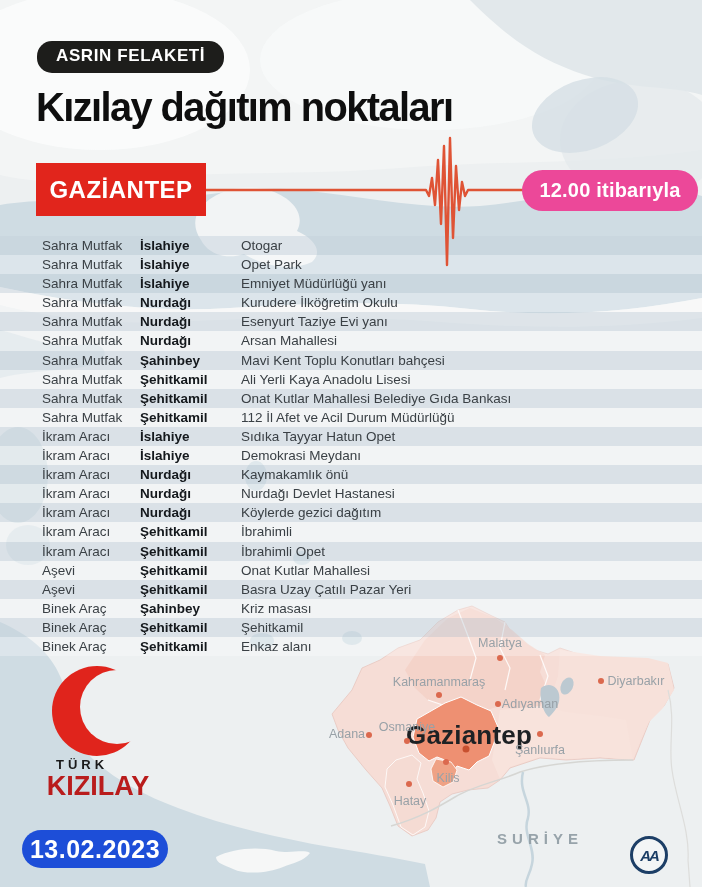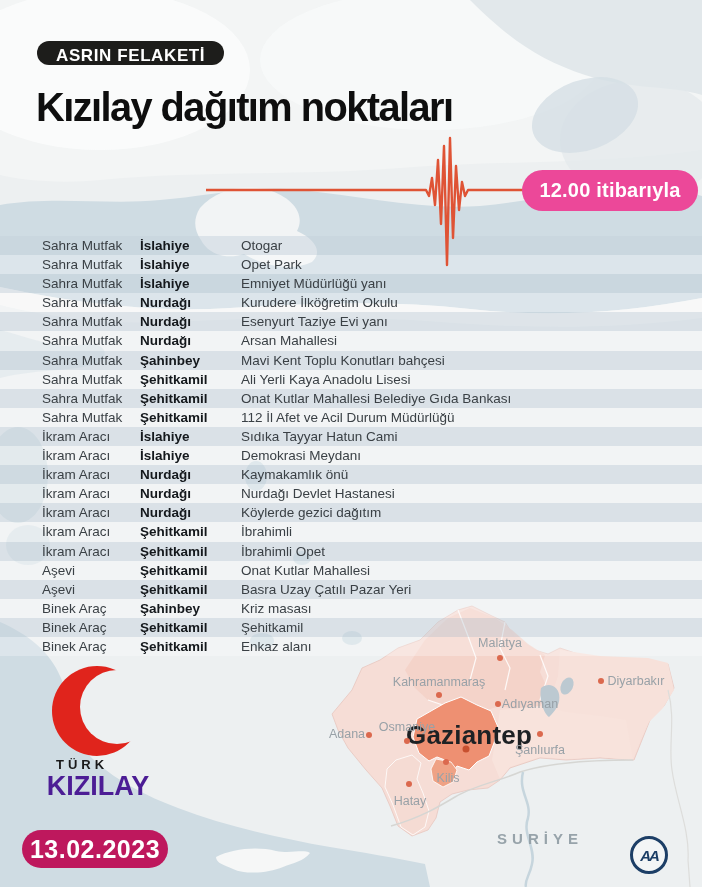--- a/index.html
+++ b/index.html
@@ -6,21 +6,21 @@
   .poster{
     position:relative; width:702px; height:887px; overflow:hidden;
     background:#edf0f1;
     font-family:"Liberation Sans","DejaVu Sans",sans-serif;
     -webkit-font-smoothing:antialiased;
   }
   .bg{position:absolute;left:0;top:0;width:702px;height:887px;z-index:0;}
 
   
   .tag-badge{
-    position:absolute;left:37px;top:41px;height:24px;padding:0 19px;
+    position:absolute;left:37px;top:41px;height:32px;padding:0 19px;
     background:#1d1d1b;border-radius:15px;color:#fff;font-weight:bold;
     font-size:17px;line-height:30px;letter-spacing:.6px;z-index:4;
   }
   .title{
     position:absolute;left:36px;top:84px;font-size:41px;font-weight:bold;
     color:#0e0e0e;letter-spacing:-1.6px;transform:scaleX(.97);
     transform-origin:left top;white-space:nowrap;z-index:4;
   }
   .city-badge{
     position:absolute;left:36px;top:163px;width:170px;height:53px;
@@ -69,25 +69,25 @@
   }
 
   
   .crescent{position:absolute;left:40px;top:656px;z-index:3;}
   .logo-top{
     position:absolute;left:24px;top:757px;width:116px;text-align:center;
     font-size:13px;font-weight:bold;letter-spacing:4px;color:#191919;z-index:3;
   }
   .logo-bottom{
     position:absolute;left:28px;top:771px;width:140px;text-align:center;
-    font-size:27px;font-weight:bold;letter-spacing:0;color:#4c1d95;z-index:3;
+    font-size:27px;font-weight:bold;letter-spacing:0;color:#b91c1c;z-index:3;
   }
   .date-badge{
     position:absolute;left:22px;top:830px;width:146px;height:38px;
-    background:#be185d;border-radius:19px;color:#fff;font-size:25px;
+    background:#1d4ed8;border-radius:19px;color:#fff;font-size:25px;
     font-weight:bold;display:flex;align-items:center;justify-content:center;
     letter-spacing:.5px;z-index:4;
   }
   .aa-logo{
     position:absolute;left:630px;top:836px;width:32px;height:32px;
     border:3px solid #1c3e66;border-radius:50%;color:#1c3e66;
     font-weight:bold;font-style:italic;font-size:15px;letter-spacing:-2px;
     display:flex;align-items:center;justify-content:center;z-index:3;
     background:rgba(255,255,255,.35);
   }
@@ -139,20 +139,21 @@
 
     <path d="M541,688 C549,682 557,686 559,694 C561,704 555,711 549,717 C543,713 539,698 541,688 Z" fill="#bcc9d1"></path>
     <ellipse cx="567" cy="686" rx="6" ry="9" fill="#bcc9d1" transform="rotate(25 567 686)"></ellipse>
     <path d="M391,826 C420,818 440,806 455,797 C475,785 500,781 520,772 C545,764 580,760 633,760" stroke="#d6d6d3" stroke-width="1.5" fill="none"></path>
     <path d="M668,690 C676,720 668,745 672,770 C676,800 690,830 688,860 L690,887" stroke="#dddddb" stroke-width="1.2" fill="none"></path>
     <path d="M523,772 C518,792 532,802 528,818 C522,834 536,848 532,864 C530,875 524,881 526,887" stroke="#c6d5dd" stroke-width="2.5" fill="none"></path>
   </svg>
 
   <div class="tag-badge">ASRIN FELAKETİ</div>
   <div class="title">Kızılay dağıtım noktaları</div>
+  <div class="city-badge">GAZİANTEP</div>
   <svg class="seismo" width="318" height="148" viewBox="0 0 318 148" aria-hidden="true">
     <polyline points="0,62 220,62 223,68 226,50 229,77 232,32 235,96 238,18 241,137 244,10 247,110 250,38 253,82 256,54 259,68 262,62 318,62" fill="none" stroke="#df5335" stroke-width="2.4" stroke-linejoin="round"></polyline>
   </svg>
   <div class="time-pill">12.00 itibarıyla</div>
 
   <div class="table">
       <div class="trow odd">
       <span class="c1">Sahra Mutfak</span>
       <span class="c2">İslahiye</span>
       <span class="c3">Otogar</span>
@@ -198,21 +199,21 @@
       <span class="c3">Onat Kutlar Mahallesi Belediye Gıda Bankası</span>
     </div>
       <div class="trow even">
       <span class="c1">Sahra Mutfak</span>
       <span class="c2">Şehitkamil</span>
       <span class="c3">112 İl Afet ve Acil Durum Müdürlüğü</span>
     </div>
       <div class="trow odd">
       <span class="c1">İkram Aracı</span>
       <span class="c2">İslahiye</span>
-      <span class="c3">Sıdıka Tayyar Hatun Cami</span>
+      <span class="c3">Sıdıka Tayyar Hatun Opet</span>
     </div>
       <div class="trow even">
       <span class="c1">İkram Aracı</span>
       <span class="c2">İslahiye</span>
       <span class="c3">Demokrasi Meydanı</span>
     </div>
       <div class="trow odd">
       <span class="c1">İkram Aracı</span>
       <span class="c2">Nurdağı</span>
       <span class="c3">Kaymakamlık önü</span>

